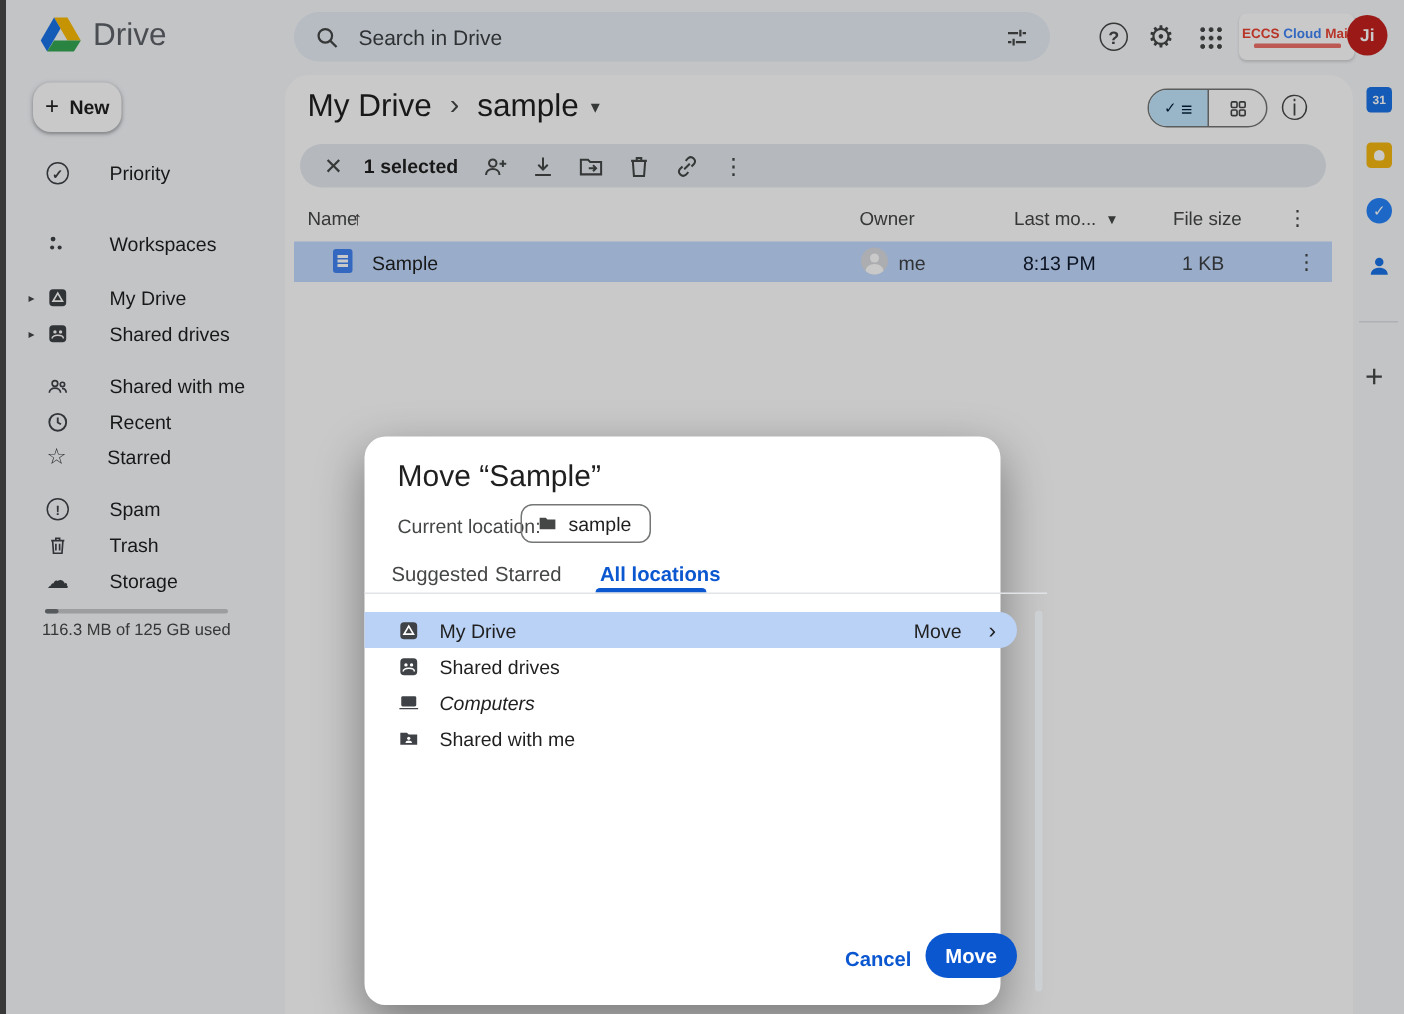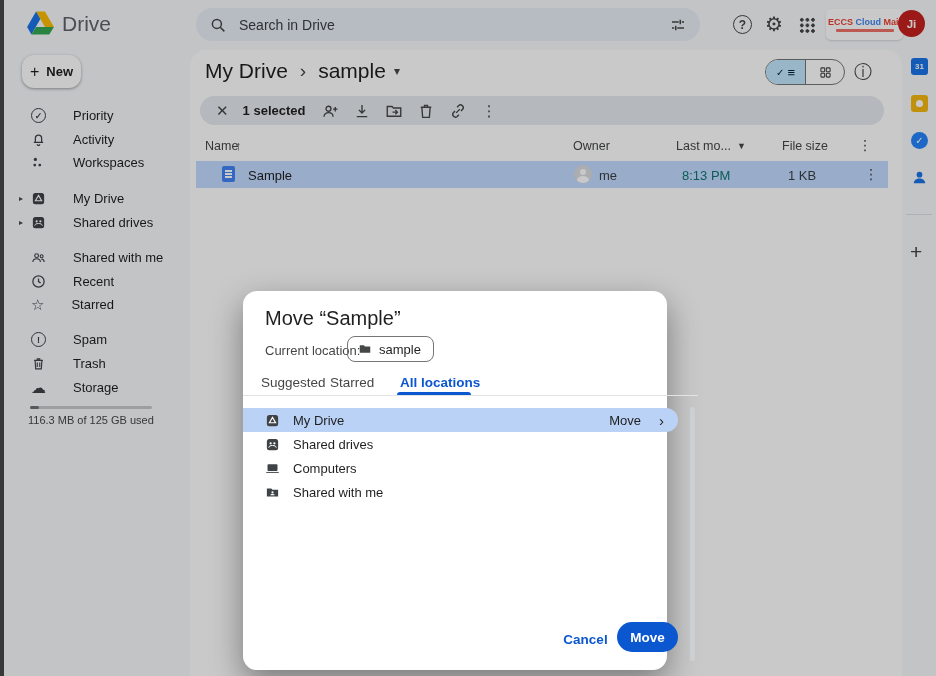--- a/index.html
+++ b/index.html
@@ -86,21 +86,21 @@
   .fr-doc { left:26px; top:5px; width:13px; height:16px; background:#4285F4; border-radius:2px; }
   .fr-doc::before { content:""; position:absolute; left:3px; top:4px; width:7px; height:1.6px;
                     background:#fff; box-shadow:0 3px 0 #fff, 0 6px 0 #fff; }
   .fr-name { left:52px; top:7px; font-size:13px; color:#1f1f1f; }
   .fr-avatar { left:378px; top:4px; width:18px; height:18px; border-radius:50%; background:#DADCE0; overflow:hidden; }
   .fr-avatar::before { content:""; position:absolute; left:6px; top:3.5px; width:6px; height:6px;
                        border-radius:50%; background:#fff; }
   .fr-avatar::after { content:""; position:absolute; left:3px; top:11px; width:12px; height:9px;
                       border-radius:50%; background:#fff; }
   .fr-owner { left:403px; top:7px; font-size:13px; color:#3c4043; }
-  .fr-mod { left:486px; top:7px; font-size:13px; color:#0f766e; }
+  .fr-mod { left:486px; top:7px; font-size:13px; color:#0f172a; }
   .fr-size { left:592px; top:7px; font-size:13px; color:#3c4043; }
   .fr-more { left:668px; top:5px; font-size:14px; color:#444746; }
 
   
   .cal-ico { left:911px; top:58px; width:17px; height:17px; background:#1A73E8; border-radius:3px;
              color:#fff; font-size:8px; font-weight:bold; display:flex; align-items:center; justify-content:center; }
   .keep-ico { left:911px; top:95px; width:17px; height:17px; background:#F5B912; border-radius:3px;
               display:flex; align-items:center; justify-content:center; }
   .keep-bulb { width:7px; height:7px; background:#fff; border-radius:50% 50% 35% 35%; }
   .tasks-ico { left:911px; top:132px; width:17px; height:17px; background:#2684FC; border-radius:50%;
@@ -121,21 +121,21 @@
   .dlg-tab { top:84px; font-size:13.5px; color:#444746; }
   .dlg-tab.active { color:#0b57d0; font-weight:bold; }
   .tab-0 { left:18px; } .tab-1 { left:87px; } .tab-2 { left:157px; }
   .dlg-underline { left:154px; top:101px; width:74px; height:3px; background:#0b57d0;
                    border-radius:3px 3px 0 0; }
   .dlg-divider { left:0; top:104px; width:455px; height:1px; background:#e1e3e6; }
   .dlg-row { left:0; width:435px; height:24px; display:flex; align-items:center;
              padding:0 14px 0 22px; font-size:13px; color:#1f1f1f; }
   .dlg-row .lbl { margin-left:13px; }
   .dlg-row.selected { background:#BAD2F5; border-radius:0 12px 12px 0; }
-  .row-0 { top:117px; } .row-1 { top:141px; } .row-2 { top:165px; } .row-3 { top:189px; }
+  .row-0 { top:117px; } .row-1 { top:141px; } .row-2 { top:165px;font-style:italic; } .row-3 { top:189px; }
   .row-action { margin-left:auto; font-size:13px; color:#1f1f1f; }
   .row-chev { margin-left:18px; font-size:15px; color:#1f1f1f; }
   .dlg-scrollbar { left:447px; top:116px; width:5px; height:254px; background:#cdd0d3; border-radius:3px; }
   .dlg-cancel { left:315px; top:335px; width:55px; height:26px; display:flex; align-items:center;
                 justify-content:center; font-size:13.5px; font-weight:bold; color:#0b57d0; }
   .dlg-move { left:374px; top:331px; width:61px; height:30px; border-radius:16px; background:#0b57d0;
               color:#fff; font-size:13.5px; font-weight:bold; display:flex; align-items:center;
               justify-content:center; }
 
   svg { display:block; }
@@ -184,28 +184,20 @@
 
   <div class="abs new-btn">
     <span class="new-plus">+</span>
     <span>New</span>
   </div>
 
   <div class="abs side-item" style="top:104px">
     <span class="ico circ-ico">✓</span>
     <span class="lbl">Priority</span>
   </div>
-  <div class="abs side-item" style="top:128px">
-    <span class="ico">
-      <svg width="15" height="15" viewBox="0 0 24 24" fill="none" stroke="#3f4246" stroke-width="2">
-        <path d="M7 16v-6a5 5 0 0110 0v6M4.5 16.5h15M10 19.5a2 2 0 004 0"></path>
-      </svg>
-    </span>
-    <span class="lbl">Activity</span>
-  </div>
   <div class="abs side-item" style="top:151px">
     <span class="ico">
       <svg width="15" height="15" viewBox="0 0 24 24" fill="#3f4246">
         <circle cx="7" cy="7" r="2.6"></circle>
           <circle cx="6" cy="16" r="2.2"></circle>
           <circle cx="14" cy="16" r="2.2"></circle>
       </svg>
     </span>
     <span class="lbl">Workspaces</span>
   </div>

